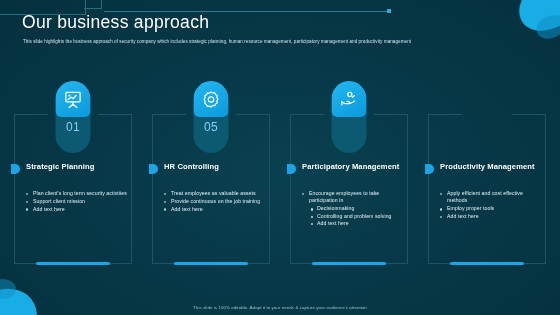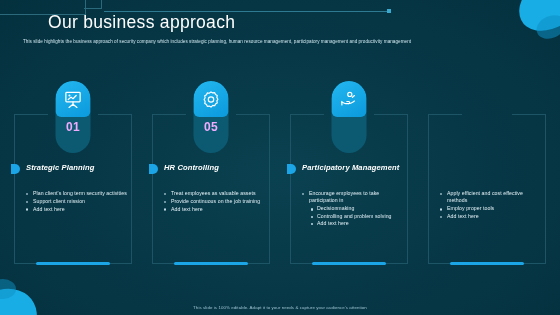--- a/index.html
+++ b/index.html
@@ -109,21 +109,20 @@
   
   .page-title {
     position: absolute;
     left: 22px;
     top: 12px;
     font-size: 17.5px;
     font-weight: 400;
     letter-spacing: .3px;
     color: #ffffff;
     white-space: nowrap;
-    margin-left: 26px;
   }
   .page-subtitle {
     position: absolute;
     left: 23px;
     top: 38px;
     width: 520px;
     font-size: 4.6px;
     line-height: 7px;
     color: #cfe6ee;
     letter-spacing: .05px;
@@ -198,34 +197,33 @@
     left: 0;
     top: 36px;
     width: 35px;
     height: 36px;
     display: flex;
     align-items: flex-start;
     justify-content: center;
     padding-top: 3px;
     box-sizing: border-box;
     font-size: 12px;
-    font-weight: 700;
-    color: #f0abfc;
+    font-weight: 400;
+    color: #7dd3fc;
     letter-spacing: .4px;
   }
 
   
   .card-title-wrap {
     position: absolute;
     left: 0;
     top: 48px;
     width: 118px;
     display: flex;
-    align-items: center;
-    font-style: italic;
+    align-items: flex-start;
   }
   .title-marker {
     flex: 0 0 auto;
     width: 9px;
     height: 10px;
     margin-left: -4px;
     margin-top: 2px;
     background: #1ba4e6;
     border-radius: 0 6px 6px 0;
   }
@@ -407,20 +405,24 @@
           <div class="subbullet">Controlling and problem solving</div>
           <div class="subbullet">Add text here</div>
         </div>
       </div>
       <div class="accent-bar"></div>
     </div>
 
     <div class="card">
       <div class="card-top-left-edge"></div>
       <div class="card-top-right-edge"></div>
+      <div class="card-title-wrap">
+        <div class="title-marker"></div>
+        <div class="card-title">Productivity Management</div>
+      </div>
       <div class="bullets">
         <div class="bullet">Apply efficient and cost effective methods</div>
         <div class="bullet">Employ proper tools</div>
         <div class="bullet">Add text here</div>
       </div>
       <div class="accent-bar"></div>
     </div>
 
   </div>
 

